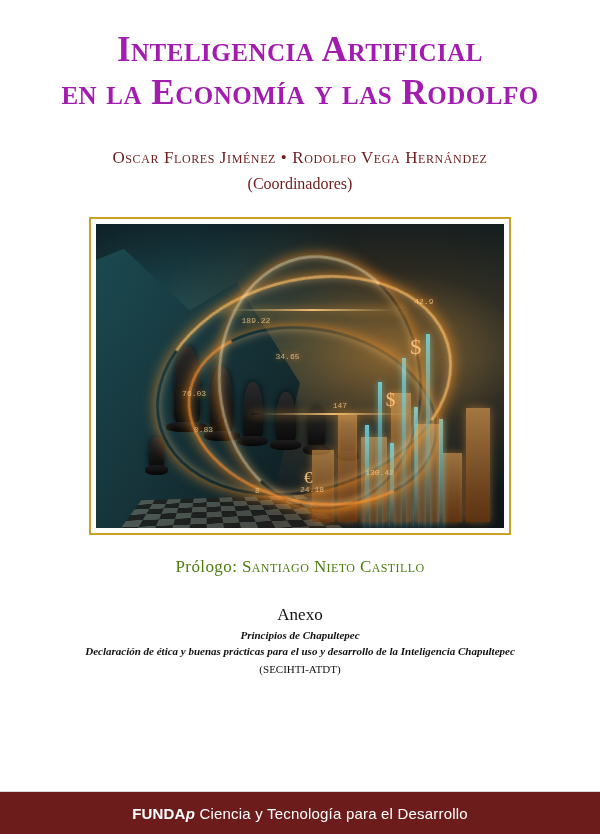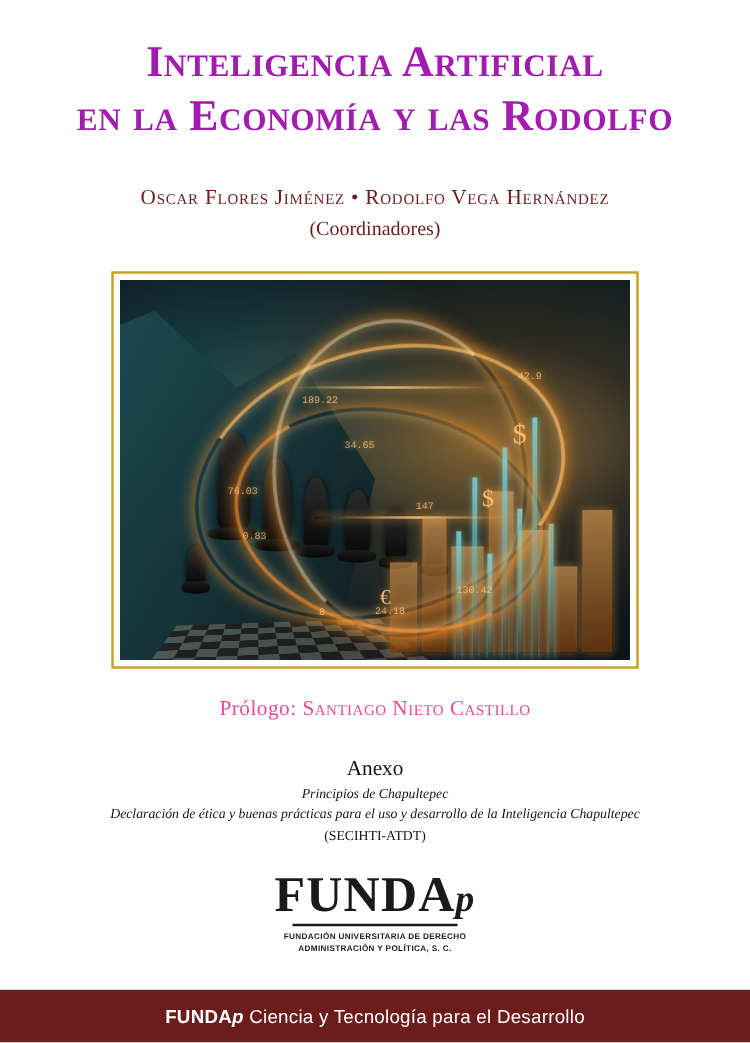--- a/index.html
+++ b/index.html
@@ -150,37 +150,37 @@
     position: absolute; bottom: 0;
     width: 4px;
     background: linear-gradient(180deg, rgba(120,220,230,0.85), rgba(30,120,140,0.2));
     box-shadow: 0 0 6px rgba(120,220,230,0.6);
   }
 
   
   .prologue {
     margin-top: 22px;
     font-family: "Liberation Serif", serif;
-    color: #ec4899;
+    color: #4d7c0f;
     font-size: 17px;
     font-variant: small-caps;
     letter-spacing: 0.4px;
   }
   .prologue .lbl { font-variant: normal; }
 
   
   .annex {
     margin-top: 26px;
     text-align: center;
     font-family: "Liberation Serif", serif;
     color: #111111;
     line-height: 1.45;
   }
   .annex .a-title { font-size: 17px; }
-  .annex .a-it { font-size: 11px; font-style: italic; }
+  .annex .a-it { font-size: 11px; font-style: italic; font-weight: bold; }
   .annex .a-code { font-size: 11px; margin-top: 2px; }
 
   
   .logo-wrap {
     margin-top: 18px;
     text-align: center;
   }
   .logo-mark {
     font-family: "Liberation Serif", serif;
     font-size: 40px;
@@ -302,25 +302,19 @@
     <span>Santiago Nieto Castillo</span>
   </div>
 
   <div class="annex">
     <div class="a-title">Anexo</div>
     <div class="a-it">Principios de Chapultepec</div>
     <div class="a-it">Declaración de ética y buenas prácticas para el uso y desarrollo de la Inteligencia Chapultepec</div>
     <div class="a-code">(SECIHTI-ATDT)</div>
   </div>
 
-  <div class="logo-wrap">
-    <div class="logo-mark"><span>FUNDA</span><span class="tail">p</span></div>
-    <div class="logo-rule"></div>
-    <div class="logo-sub">FUNDACIÓN UNIVERSITARIA DE DERECHO</div>
-    <div class="logo-sub">ADMINISTRACIÓN Y POLÍTICA, S. C.</div>
-  </div>
 
   <div class="footer-rule"></div>
   <div class="footer">
     <span class="b">FUNDA</span><span class="it">p</span>&nbsp;<span>Ciencia y Tecnología para el Desarrollo</span>
   </div>
 
 </div>
 
 </body></html>

